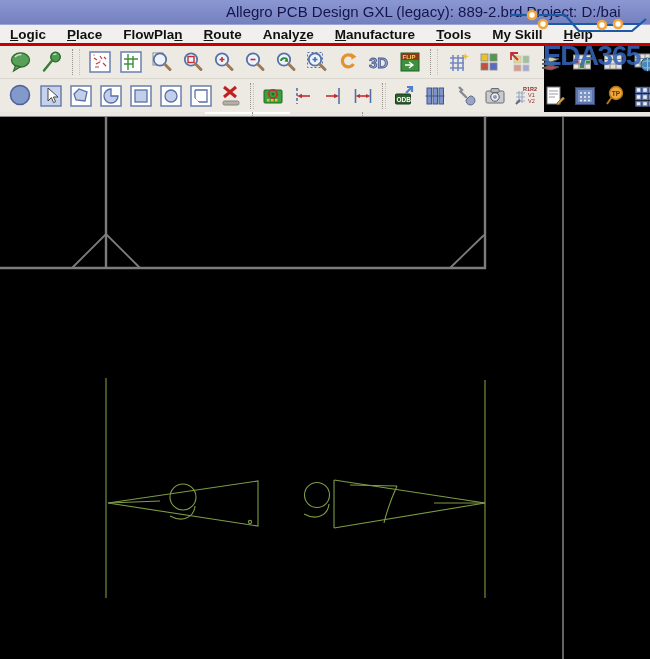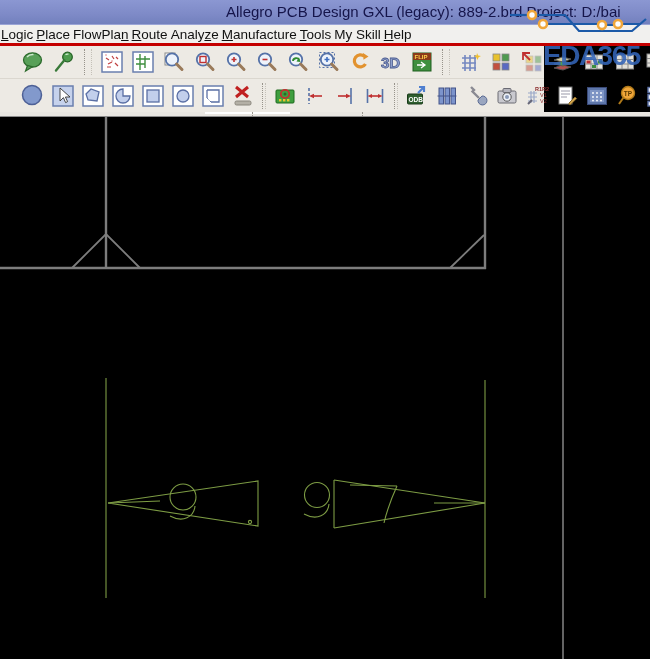--- a/index.html
+++ b/index.html
@@ -18,31 +18,31 @@
     position:absolute;left:226px;top:3px;white-space:nowrap;
     font-size:15px;color:var(--titlebar_text,#15154a);
   }
   
   .menubar{
     position:absolute;left:0;top:24px;width:650px;height:19px;
     background:var(--menubar_bg,#f1f0ee);
     border-top:1px solid #9aa4d6;box-sizing:border-box;
     display:flex;align-items:center;font-size:13.5px;color:#111;
   }
-  .menu-item{padding:0 1px;margin-right:1px;cursor:default;}
+  .menu-item{padding:0 10px;margin-right:1px;cursor:default;font-weight:bold;}
   .menu-item u{text-decoration:underline;}
   .redline{
     position:absolute;left:0;top:43px;width:650px;height:3px;
     background:var(--accent_red,#c40000);
   }
   
   .toolbar{
     position:absolute;left:0;width:544px;height:33px;
     background:var(--toolbar_bg,#edeae4);
-    display:flex;align-items:center;box-sizing:border-box;padding-left:21px;
+    display:flex;align-items:center;box-sizing:border-box;padding-left:9px;
   }
   .toolbar.row1{top:46px;gap:7px;border-bottom:1px solid #dbd7cf;}
   .toolbar.row2{top:79px;gap:6px;}
   .tool-btn{
     width:24px;height:24px;padding:0;border:none;background:transparent;
     display:flex;align-items:center;justify-content:center;flex:0 0 auto;
   }
   .tb-sep{
     flex:0 0 auto;height:26px;margin:0 1px;
     border-left:1px dotted #97938b;border-right:1px dotted #c4c0b8;

